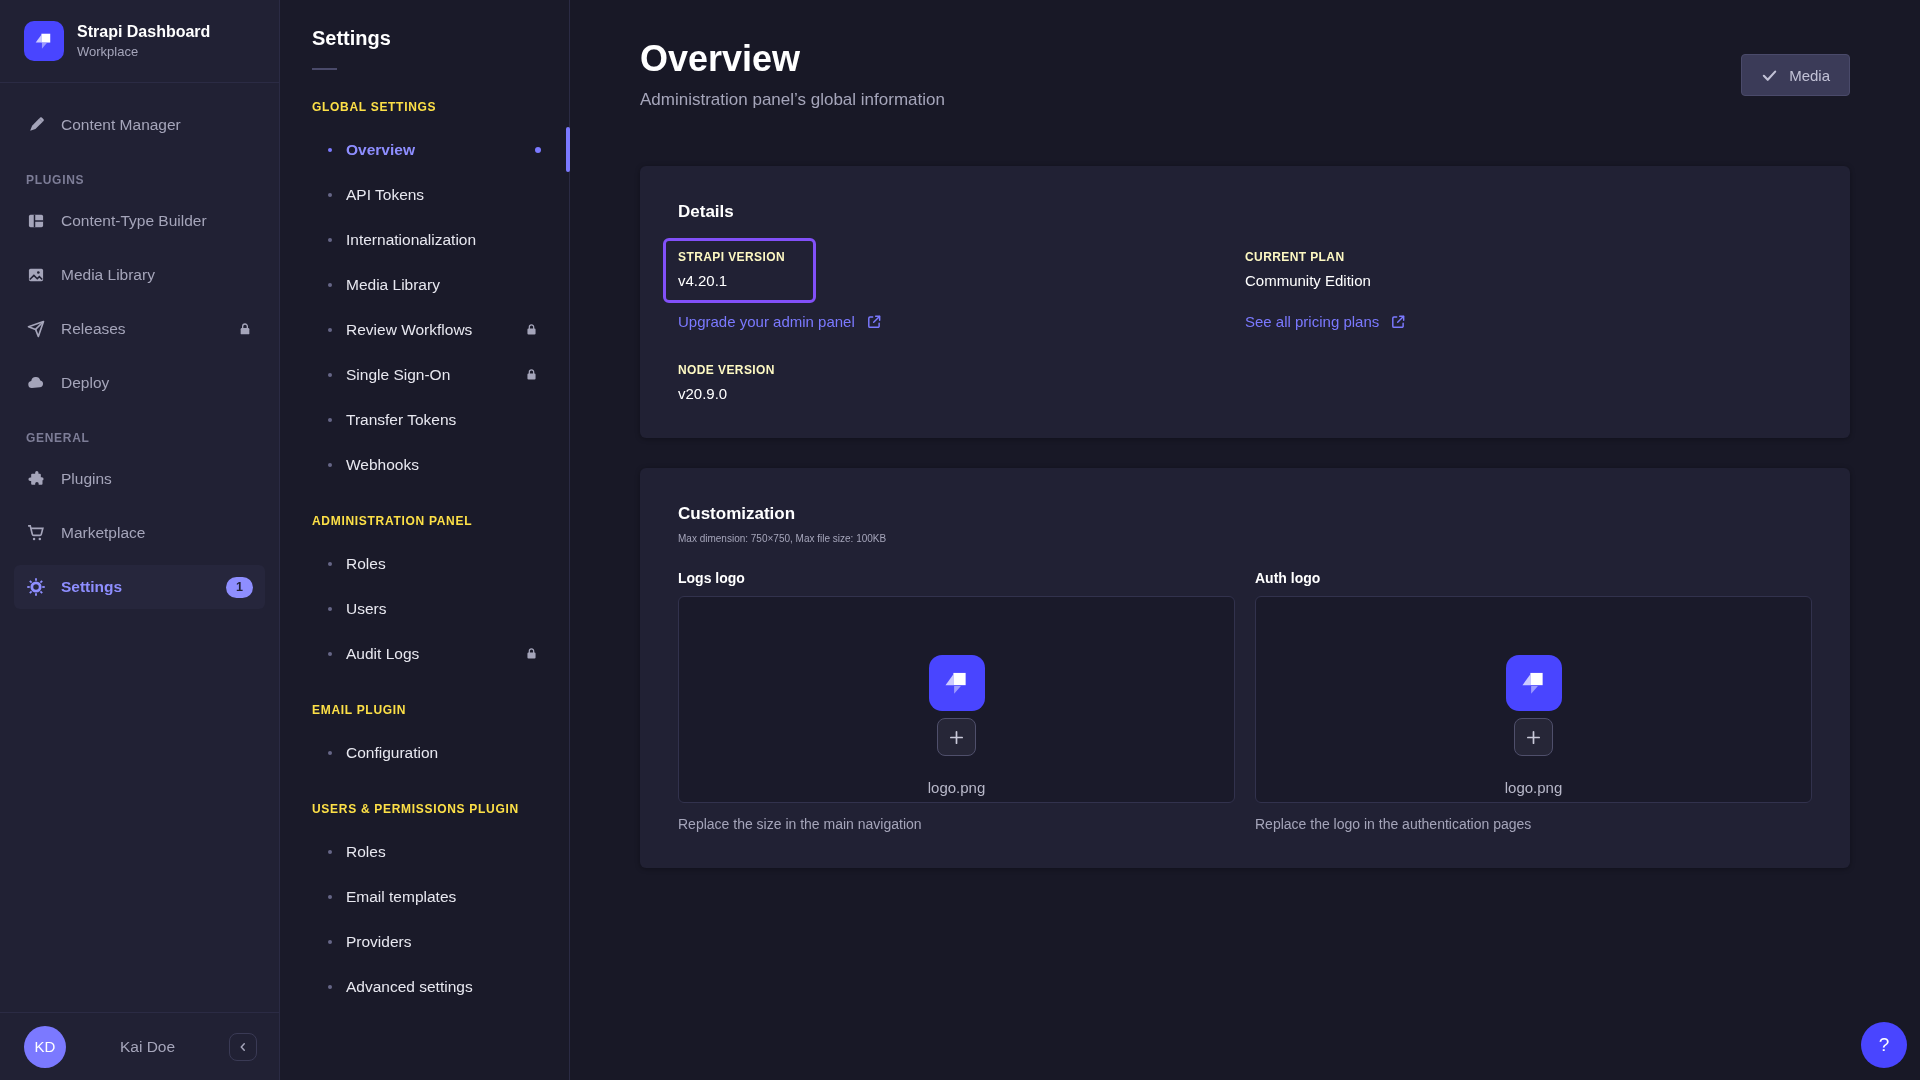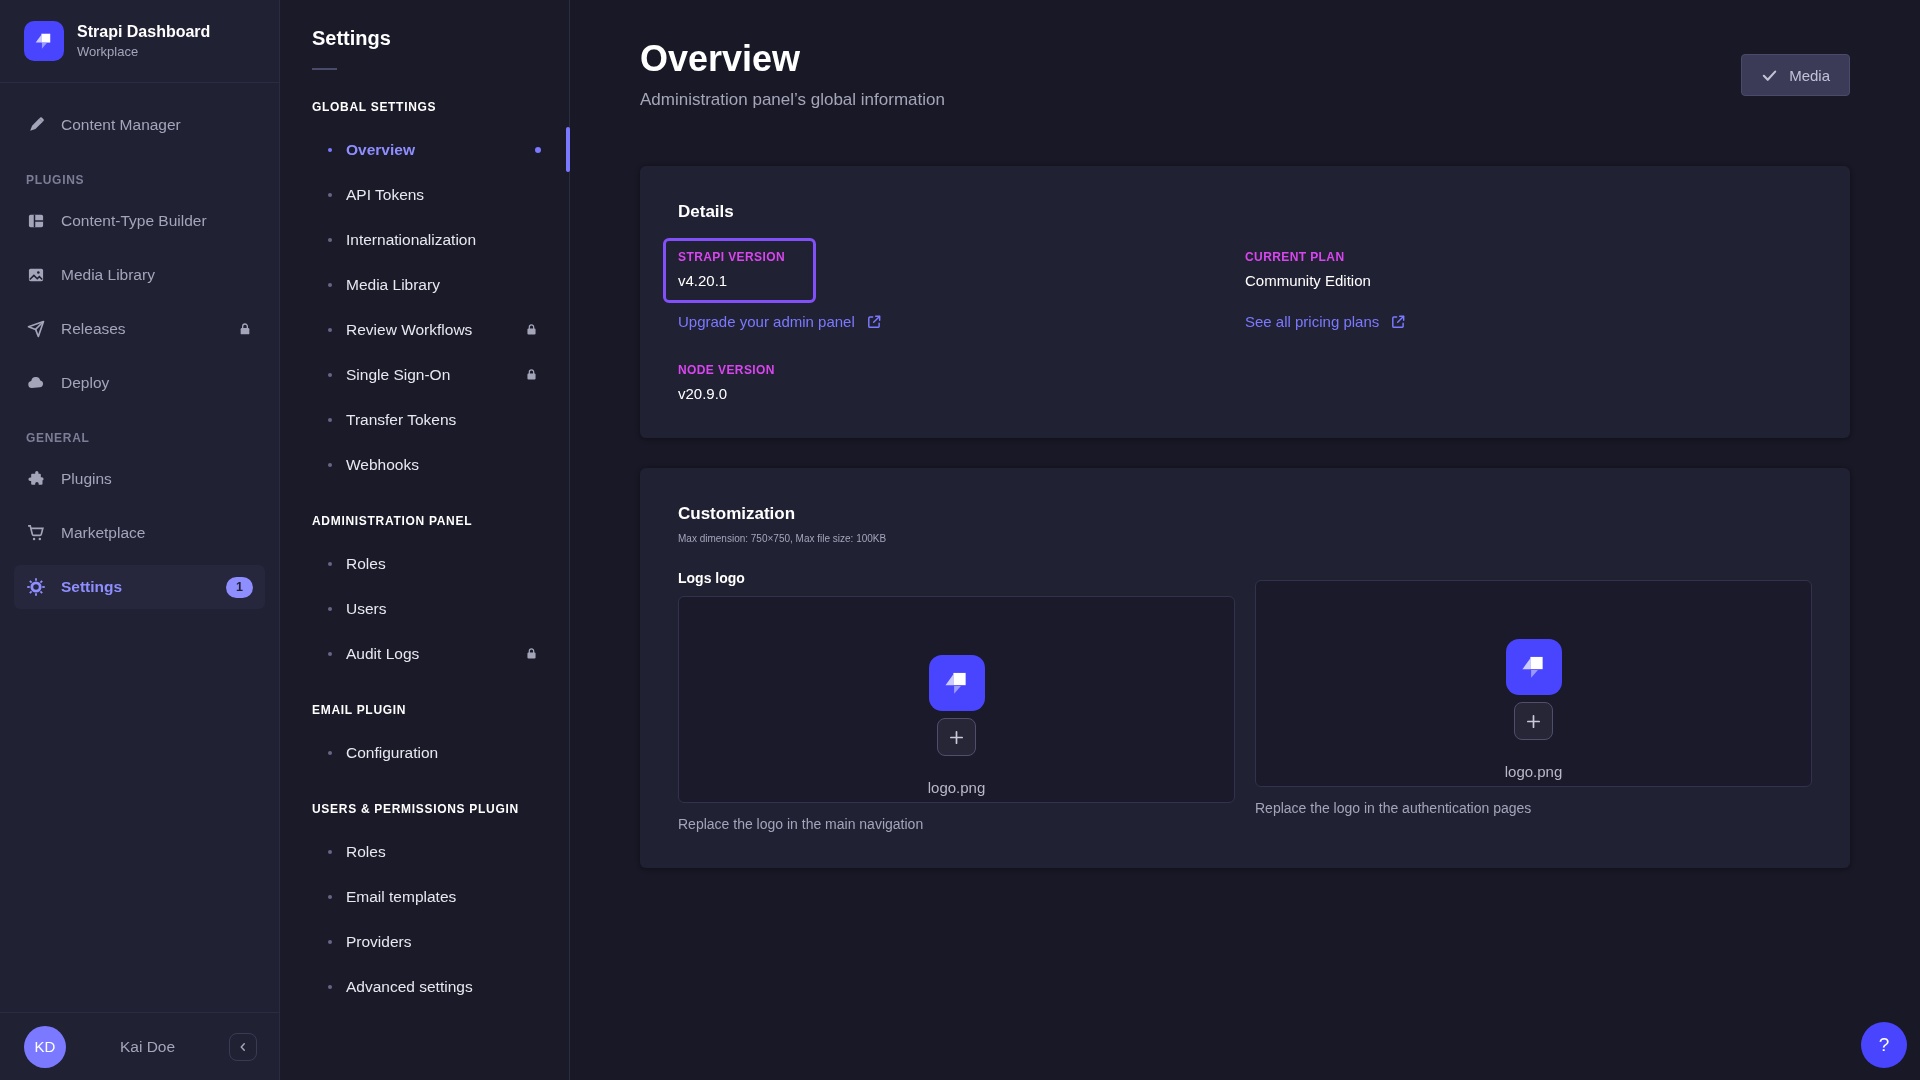--- a/index.html
+++ b/index.html
@@ -65,21 +65,21 @@
 
   
   .sub-nav {
     position:absolute; left:280px; top:0; bottom:0; width:290px;
     background:#1a1a29; border-right:1px solid #2b2b44; z-index:2;
   }
   .sub-nav-title { font-size:20px; font-weight:bold; color:#fff; padding:27px 32px 0; }
   .sub-divider { width:25px; height:2px; background:#4a4a6a; margin:18px 0 0 32px; }
   .sub-section-label {
     font-size:12px; font-weight:bold; letter-spacing:0.7px;
-    color:#ffffff; padding:27px 32px 13px;
+    color:#fde047; padding:27px 32px 13px;
   }
   .sub-section-label.first { padding-top:30px; }
   .sub-item {
     height:45px; display:flex; align-items:center;
     padding:0 30px 0 66px; position:relative;
     color:#e8e8f0; font-size:15.5px; cursor:pointer;
   }
   .sub-item::before {
     content:""; position:absolute; left:48px; top:50%; margin-top:-2px;
     width:4px; height:4px; border-radius:50%; background:#666687;
@@ -113,21 +113,21 @@
     background:#212134; border-radius:6px;
     box-shadow:0 1px 5px rgba(3,3,8,0.35);
     padding:36px 38px;
   }
   .card.details { margin-top:56px; }
   .card.customization { margin-top:30px; }
   .card-heading { font-size:17px; font-weight:bold; color:#fff; }
   .card-subheading { font-size:10px; color:#a5a5ba; margin-top:9px; }
 
   .details-grid { display:grid; grid-template-columns:1fr 1fr; margin-top:28px; }
-  .field-label { font-size:12px; font-weight:bold; letter-spacing:0.4px; color:#d946ef; }
+  .field-label { font-size:12px; font-weight:bold; letter-spacing:0.4px; color:#fef9c3; }
   .field-value { font-size:15px; color:#ffffff; margin-top:8px; }
   .hl-box {
     display:block; width:fit-content;
     border:3px solid #8250f8; border-radius:6px;
     padding:9px 28px 11px 12px; margin:-12px 0 -14px -15px;
   }
   .link-row {
     display:inline-flex; align-items:center; gap:11px;
     color:#7b79ff; font-size:15px; cursor:pointer; text-decoration:none;
   }
@@ -454,24 +454,25 @@
           <button class="plus-btn">
             <span>
               <svg width="17" height="17" viewBox="0 0 24 24" stroke="currentColor" stroke-width="2.4" stroke-linecap="round">
                 <line x1="12" y1="4" x2="12" y2="20"></line>
                   <line x1="4" y1="12" x2="20" y2="12"></line>
               </svg>
             </span>
           </button>
           <div class="upload-filename">logo.png</div>
         </div>
-        <div class="upload-hint">Replace the logo in the main navigation</div>
+        <div class="upload-hint">Replace the size in the main navigation</div>
       </div>
 
       <div>
+        <div class="logo-label">Auth logo</div>
         <div class="upload-box">
           <div class="upload-logo">
             <svg width="36" height="36" viewBox="0 0 100 100">
               <polygon points="40,22 74,22 74,56 40,56" fill="#ffffff"></polygon>
               <polygon points="40,26 40,56 18,56" fill="#ffffff" opacity="0.72"></polygon>
               <polygon points="42,58 61,58 42,80" fill="#ffffff" opacity="0.45"></polygon>
             </svg>
           </div>
           <button class="plus-btn">
             <span>

